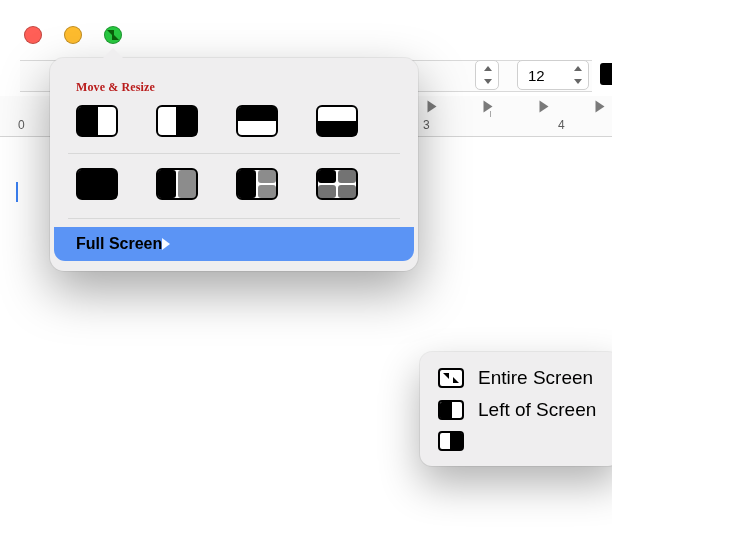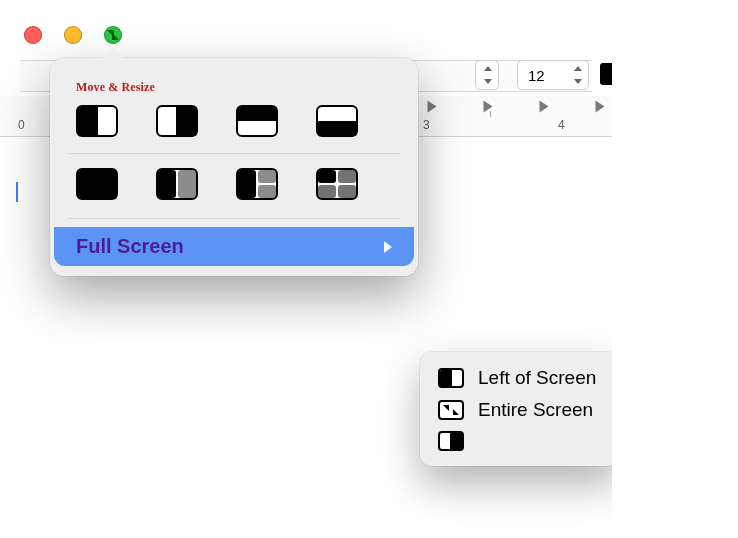--- a/index.html
+++ b/index.html
@@ -50,21 +50,21 @@
   .two-v{display:grid;grid-template-columns:1fr 1fr;gap:2px;padding:0;}
   .two-v .cell{background:#000;border-radius:3px;}
   .two-v .cell.dim{background:rgba(0,0,0,.45);}
   .lquad{display:grid;grid-template-columns:1fr 1fr;grid-template-rows:1fr 1fr;gap:2px;}
   .lquad .c{background:rgba(0,0,0,.45);border-radius:3px;}
   .lquad .c.big{background:#000;grid-row:1/3;}
   .quad{display:grid;grid-template-columns:1fr 1fr;grid-template-rows:1fr 1fr;gap:2px;}
   .quad .c{background:rgba(0,0,0,.55);border-radius:3px;}
   .quad .c.full{background:#000;}
   
-  .hl-row{margin-top:8px;background:#5b94f5;color:#4c1d95;padding:8px 22px 8px 22px;display:flex;align-items:center;justify-content:space-between;font-size:20px;font-weight:600;border-radius:0 0 11px 11px;}
+  .hl-row{margin-top:8px;background:#5b94f5;color:#000000;padding:8px 22px 8px 22px;display:flex;align-items:center;font-size:16px;font-weight:600;border-radius:0 0 11px 11px;}
   .chev{width:0;height:0;border-top:6px solid transparent;border-bottom:6px solid transparent;border-left:8px solid #fff;opacity:.95;}
   
   .submenu{position:absolute;left:420px;top:352px;background:#efeeef;border-radius:12px;box-shadow:0 18px 40px rgba(0,0,0,.3),0 0 0 1px rgba(0,0,0,.06);padding:10px 18px 10px 12px;}
   .sub-item{display:flex;align-items:center;gap:14px;padding:5px 6px;font-size:19px;color:#000;white-space:nowrap;}
   .mini-icon{width:26px;height:20px;border:2px solid #000;border-radius:4px;background:#fff;position:relative;box-sizing:border-box;}
   .mi-entire::before,.mi-entire::after{content:"";position:absolute;border-style:solid;}
   .mi-entire::before{left:3px;top:3px;border-width:0 6px 6px 0;border-color:transparent #000 transparent transparent;}
   .mi-entire::after{right:3px;bottom:3px;border-width:6px 0 0 6px;border-color:transparent transparent transparent #000;}
   .mi-left .f{position:absolute;left:-.5px;top:-.5px;bottom:-.5px;width:55%;background:#000;border-radius:2px 0 0 2px;}
   .mi-right .f{position:absolute;right:-.5px;top:-.5px;bottom:-.5px;width:55%;background:#000;border-radius:0 2px 2px 0;}
@@ -152,28 +152,28 @@
     <div class="sep2"></div>
 
     <div class="hl-row">
       <span>Full Screen</span>
       <span class="chev"></span>
     </div>
   </div>
 
   <div class="submenu">
     <div class="sub-item">
+      <div class="mini-icon mi-entire"></div>
+      <span>Entire Screen</span>
+    </div>
+    <div class="sub-item">
       <div class="mini-icon mi-left">
           <div class="f"></div>
         </div>
       <span>Left of Screen</span>
-    </div>
-    <div class="sub-item">
-      <div class="mini-icon mi-entire"></div>
-      <span>Entire Screen</span>
     </div>
     <div class="sub-item">
       <div class="mini-icon mi-right">
           <div class="f"></div>
         </div>
     </div>
   </div>
 
 </div>
 

